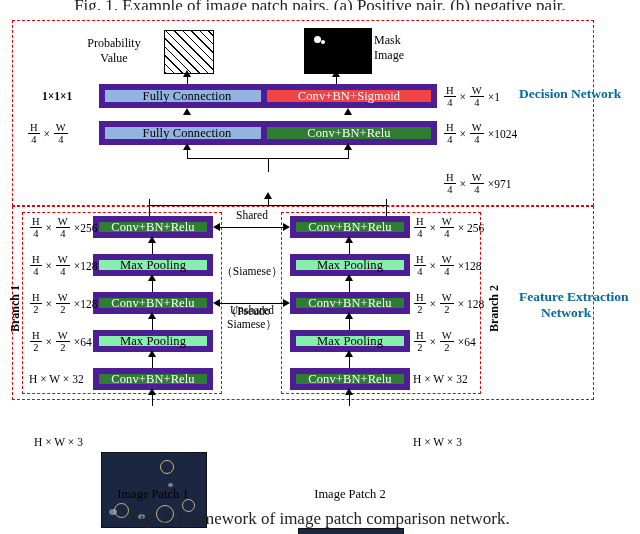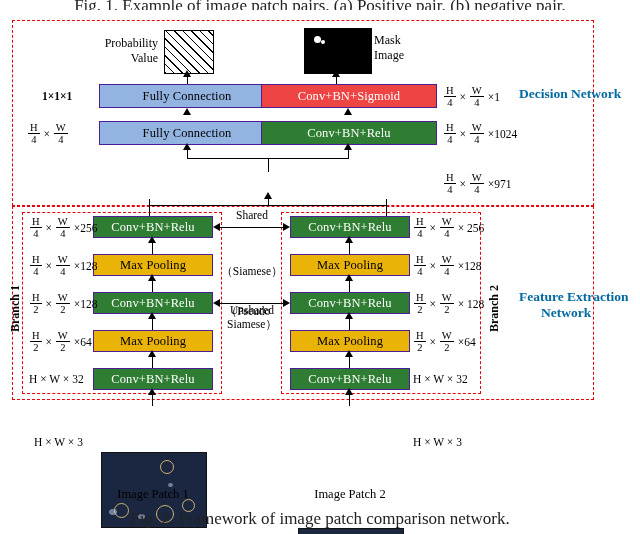--- a/index.html
+++ b/index.html
@@ -52,33 +52,33 @@
     color: #0369a1;
     font-weight: bold;
     font-size: 13.5px;
     line-height: 16px;
     text-align: left;
   }
 
   
   .block {
     box-sizing: border-box;
-    border: 1px solid #4c1d95;
+    border: 6px solid #4c1d95;
     display: flex;
     align-items: center;
     justify-content: center;
     font-size: 12.5px;
     color: #ffffff;
     text-align: center;
     letter-spacing: 0.1px;
   }
   .block.green { background: #2e7d32; }
   .block.blue  { background: #93b3e0; color: #000; }
   .block.red   { background: #ef4444; }
-  .block.cream { background: #eab308; color: #000; }
+  .block.cream { background: #86efac; color: #000; }
 
   .dim {
     font-size: 11.5px;
     color: #000;
     white-space: nowrap;
   }
   .frac {
     display: inline-block;
     vertical-align: middle;
     text-align: center;
@@ -169,21 +169,21 @@
     border: 1.2px solid rgba(235,200,120,0.85);
   }
   .patch .blob {
     position: absolute;
     border-radius: 50%;
     background: rgba(190,205,225,0.55);
   }
 
   .lbl-small {
     font-size: 12px;
-    text-align: right;
+    text-align: center;
     line-height: 14px;
   }
 </style>
 </head>
 <body>
 
 <div id="root">
 
   <div class="abs caption-top">Fig. 1.  Example of image patch pairs. (a) Positive pair, (b) negative pair.</div>
 

